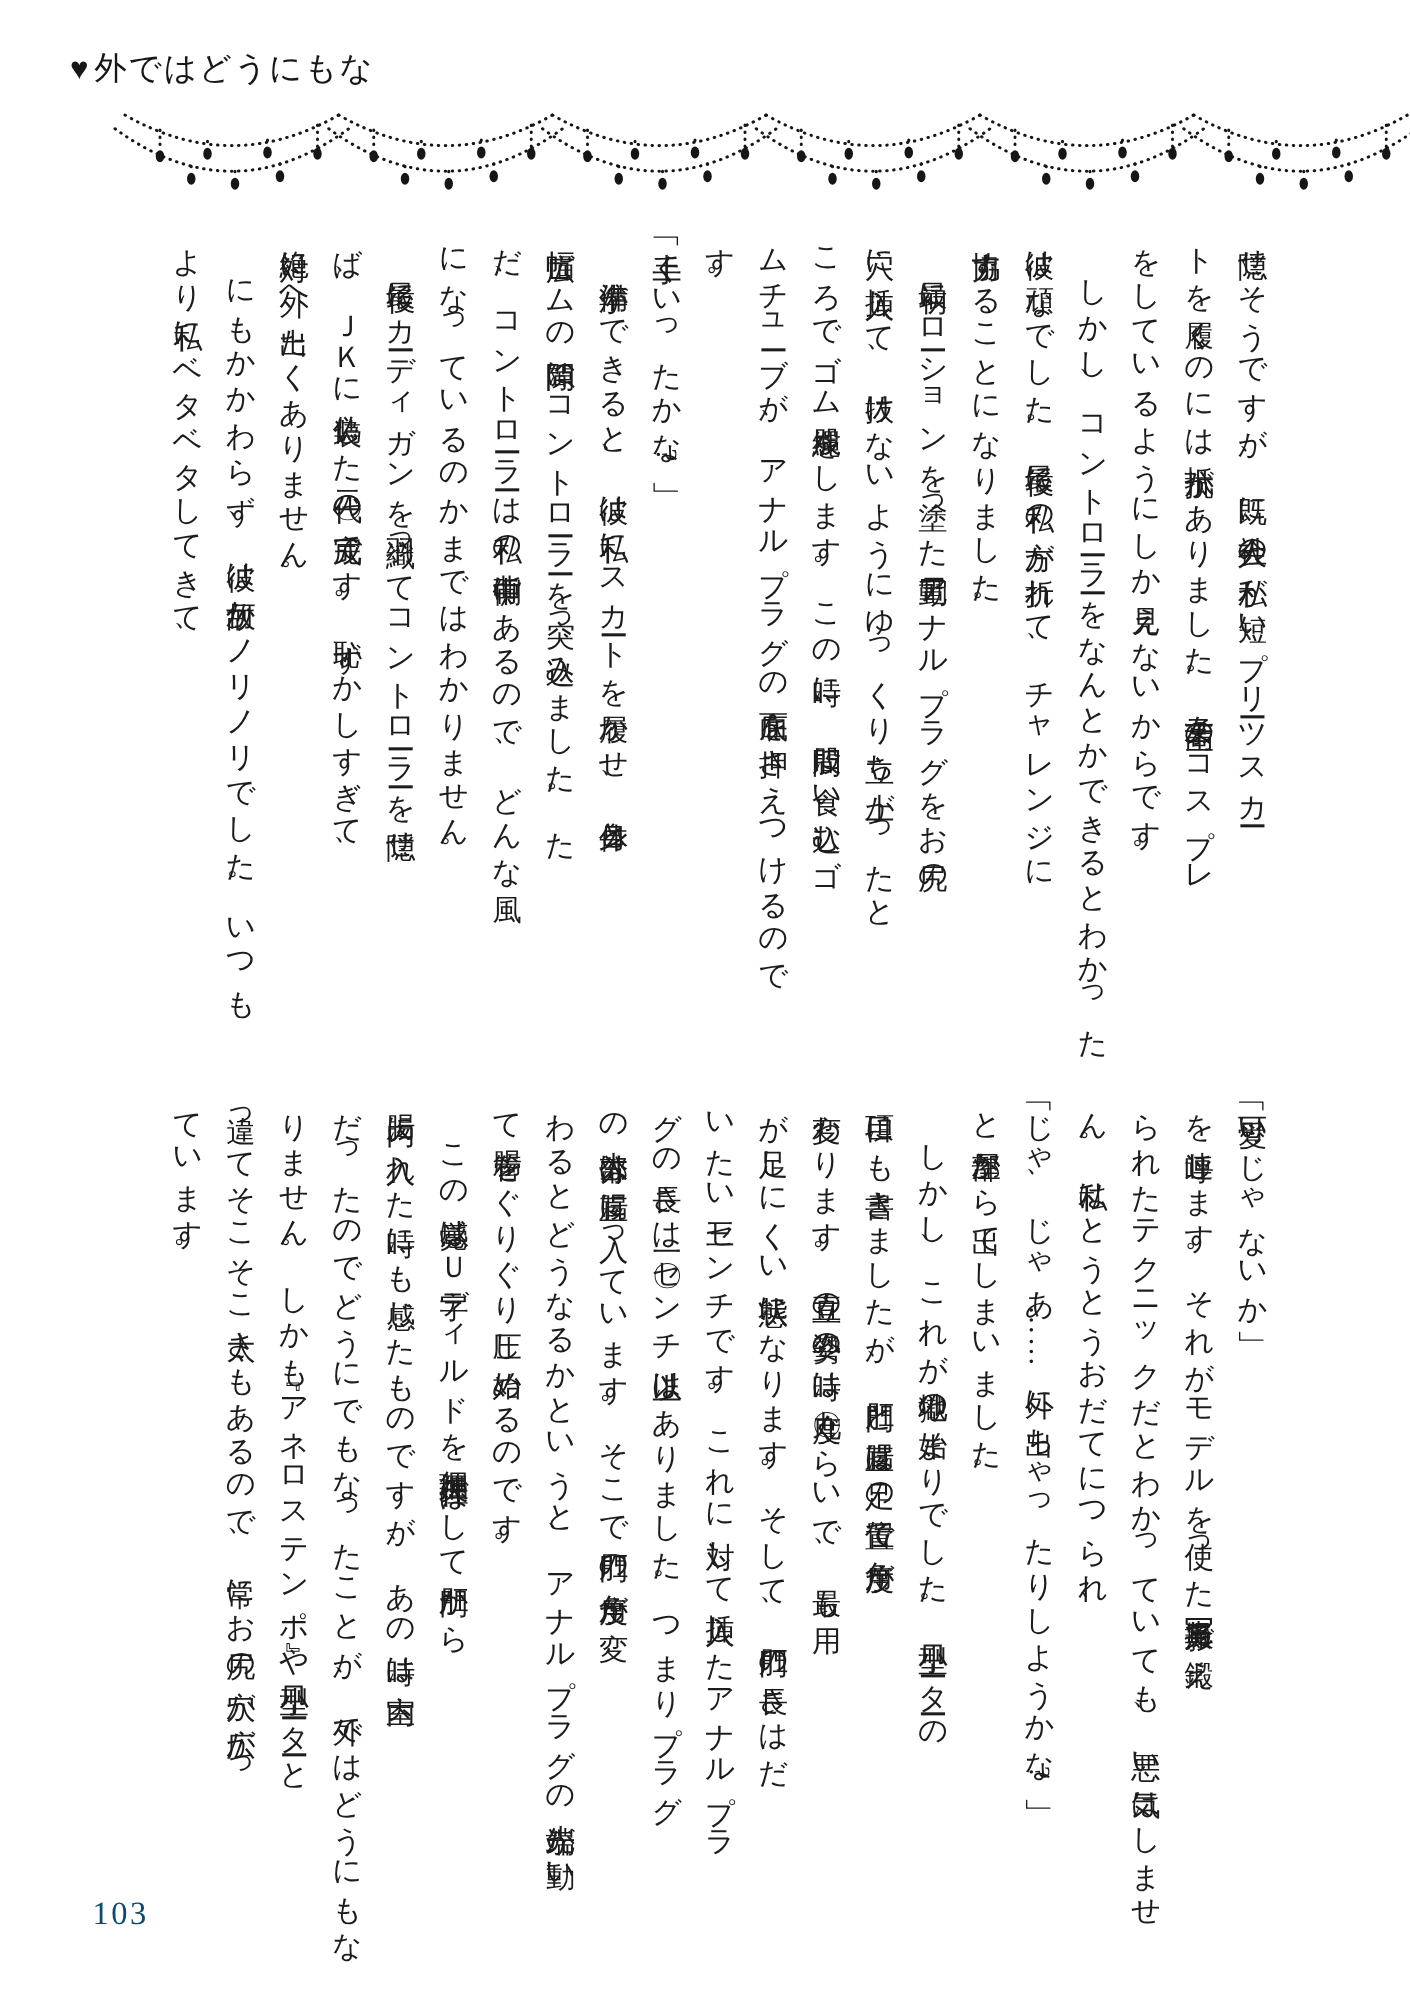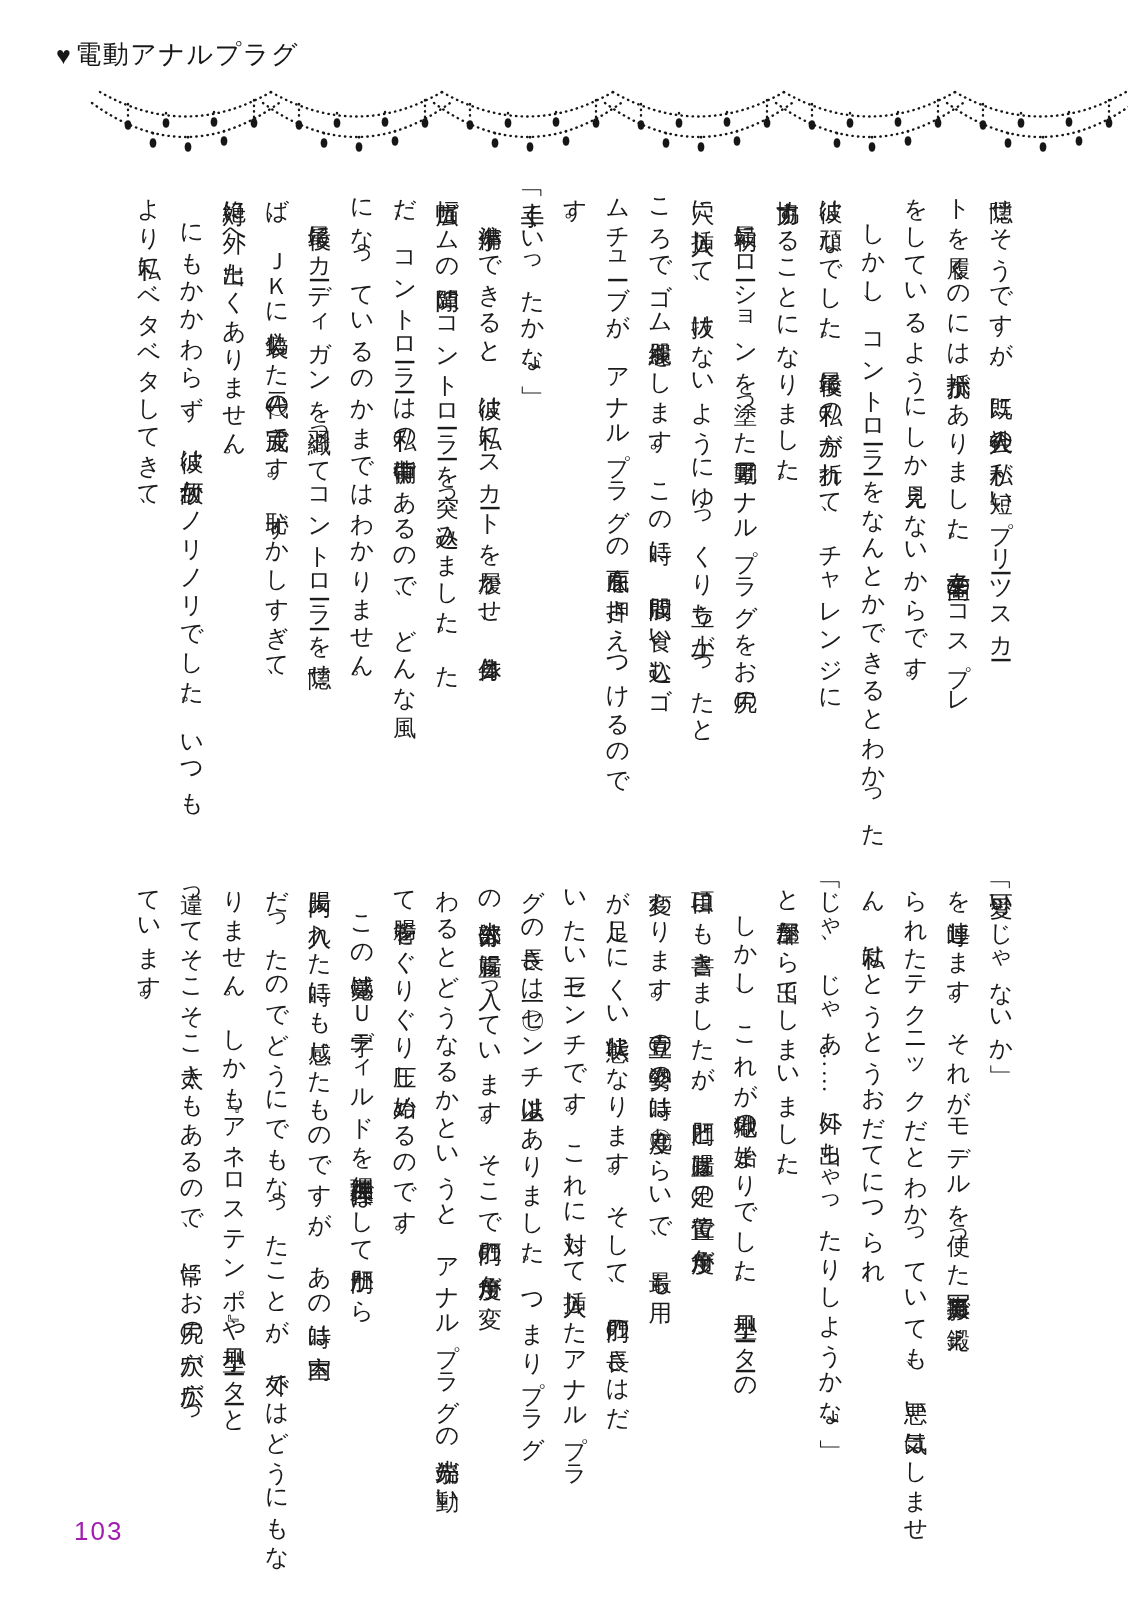--- a/index.html
+++ b/index.html
@@ -24,32 +24,32 @@
     position:absolute;left:117px;width:895px;height:660px;
     writing-mode:vertical-rl;text-orientation:mixed;
     color:#1c1c1c;font-size:23.5px;letter-spacing:1.7px;line-height:1;
   }
   .band-top{top:182px;}
   .band-bottom{top:874px;}
   .col{width:26px;margin-left:16.6px;white-space:nowrap;}
   
   .page-number{
     position:absolute;left:74px;top:1516px;
-    font-family:Liberation Sans, sans-serif;
-    font-size:26px;color:#a21caf;letter-spacing:2px;
+    font-family:Liberation Serif, serif;
+    font-size:26px;color:#0c4a6e;letter-spacing:2px;
   }
 </style>
 </head>
 <body>
 
 <div class="page">
 
   <div class="header">
     <span class="heart">♥</span>
-    <span>電動アナルプラグ</span>
+    <span>外ではどうにもな</span>
   </div>
 
   <svg class="garland" width="1026" height="70" viewBox="0 0 1026 70">
     <defs>
       <g id="swag" stroke="#161616" fill="none" stroke-width="2.4" stroke-dasharray="0.4 5.2" stroke-linecap="round">
         <path d="M0,4 Q85.5,53 171,4"></path>
         <path d="M-8,15 Q85.5,83 179,15"></path>
         <line x1="28" y1="16" x2="28" y2="32"></line>
         <line x1="66" y1="25" x2="66" y2="30"></line>
         <line x1="114" y1="24" x2="114" y2="29"></line>

